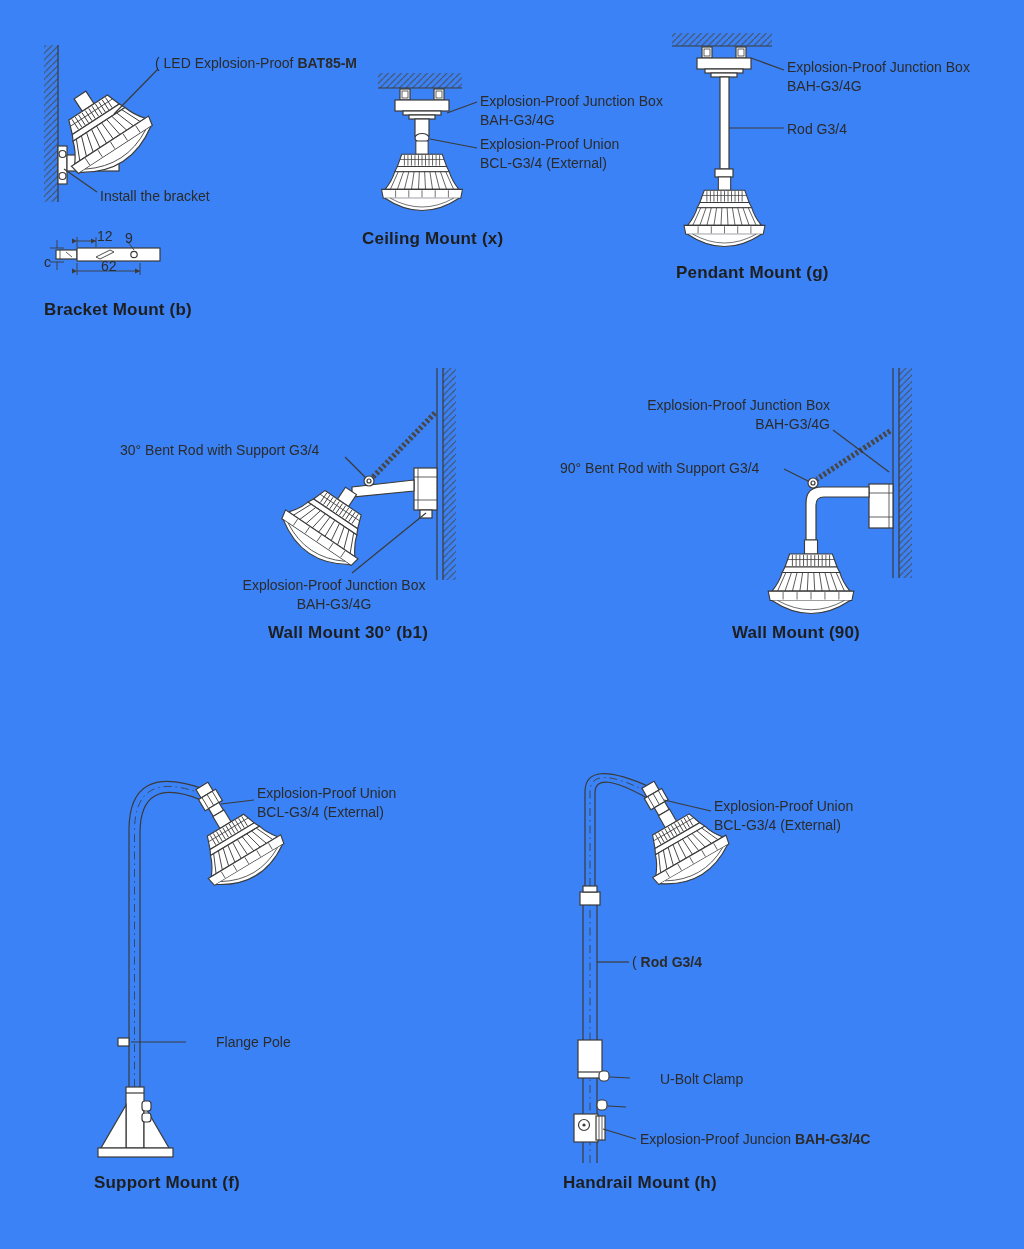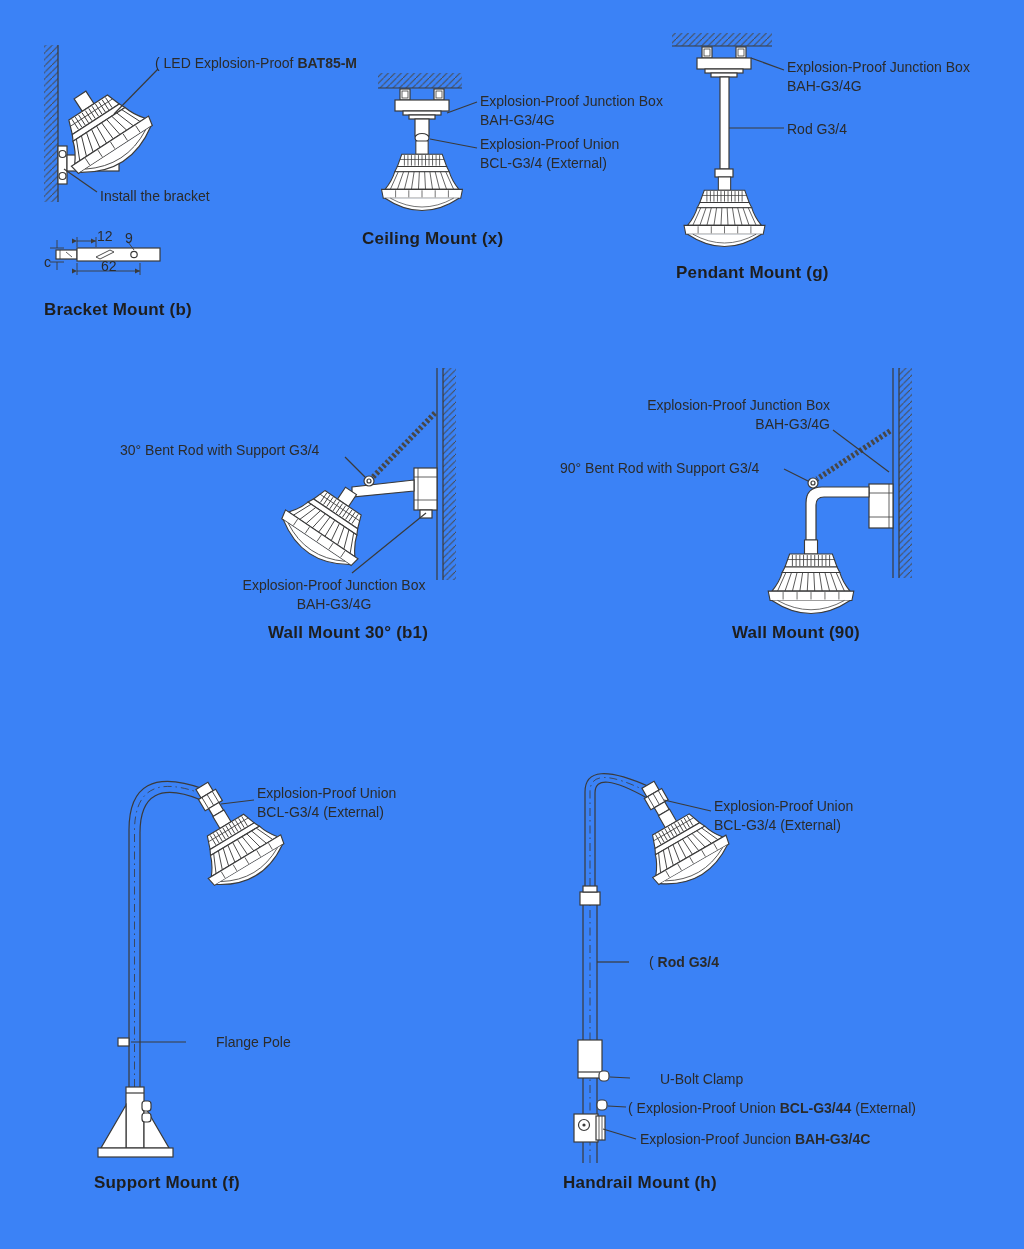--- a/index.html
+++ b/index.html
@@ -230,19 +230,18 @@
     <div>Explosion-Proof Union</div>
     <div>BCL-G3/4 (External)</div>
   </div>
   <div class="lbl" style="left:184px;top:1033px;margin-left:32px;">Flange Pole</div>
   <div class="title" style="left:94px;top:1173px;">Support Mount (f)</div>
 
   <div class="lbl" style="left:714px;top:797px;">
     <div>Explosion-Proof Union</div>
     <div>BCL-G3/4 (External)</div>
   </div>
-  <div class="lbl" style="left:649px;top:953px;"><span>( </span><span class="b">Rod G3/4</span></div>
+  <div class="lbl" style="left:632px;top:953px;"><span>( </span><span class="b">Rod G3/4</span></div>
   <div class="lbl" style="left:660px;top:1070px;">U-Bolt Clamp</div>
-  <div class="lbl" style="left:628px;top:1099px;"><span>( Explosion-Proof Union </span><span class="b">BCL-G3/44</span><span> (External)</span></div>
   <div class="lbl" style="left:640px;top:1130px;"><span>Explosion-Proof Juncion </span><span class="b">BAH-G3/4C</span></div>
   <div class="title" style="left:563px;top:1173px;">Handrail Mount (h)</div>
 
 </div>
 
 </body></html>

